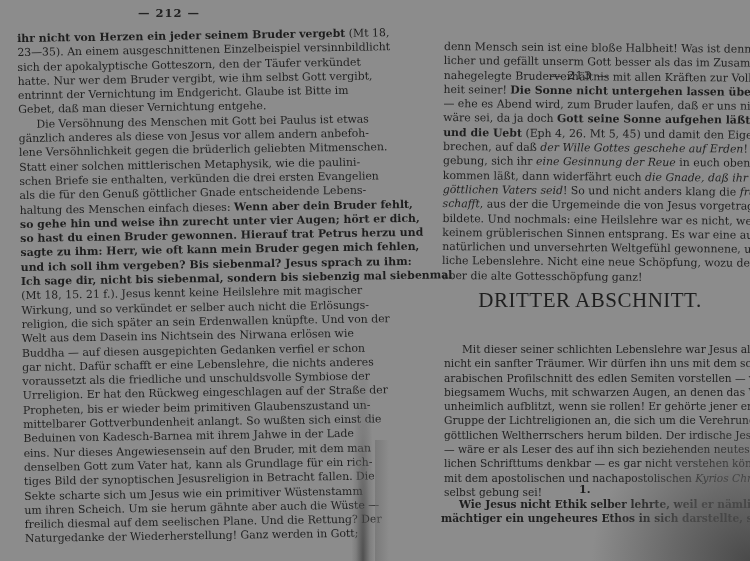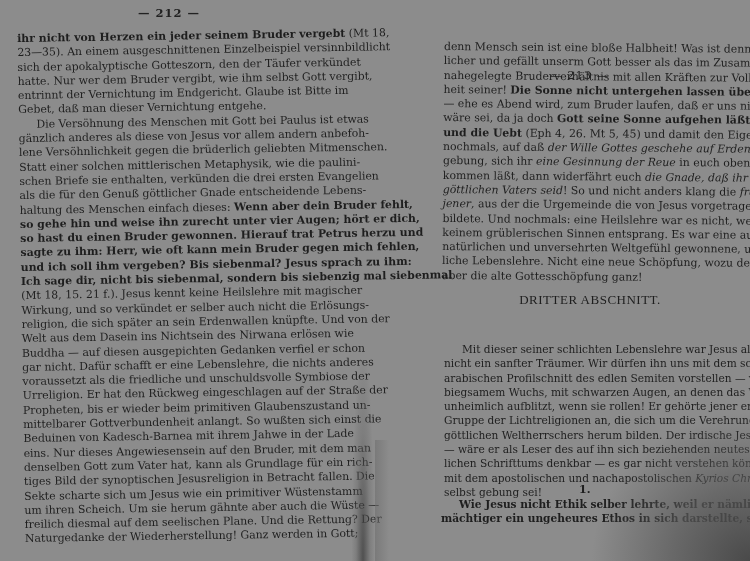--- a/index.html
+++ b/index.html
@@ -46,21 +46,21 @@
     .line { display: block; white-space: nowrap; text-align-last: justify; text-align: justify; }
     .line.last { text-align-last: left; }
     .indent { padding-left: 18px; }
     b, .bold { font-weight: bold; }
     i, .ital { font-style: italic; }
 
     .heading-block {
       position: absolute; left: 440px; top: 291px; width: 300px; text-align: center;
       font-family: "Liberation Serif", "DejaVu Serif", serif;
     }
-    .section-label { font-size: 13px; letter-spacing: 0.5px; display: block; line-height: 18px; }
+    .section-label { font-size: 21px; letter-spacing: 0.5px; display: block; line-height: 18px; }
     .section-title { font-size: 16.5px; display: block; line-height: 20px; margin-top: 2px; }
 
     .body-block-2 {
       position: absolute; left: 444px; top: 342px; width: 293px;
       font-size: 10.6px; line-height: 14.3px;
     }
     .sub-number { position: absolute; left: 579px; top: 483px; font-size: 11px; font-weight: bold; }
     .body-block-3 {
       position: absolute; left: 441px; top: 497px; width: 295px;
       font-size: 10.6px; line-height: 14.3px; font-weight: bold;
@@ -116,25 +116,25 @@
   <div class="page page-right">
     <div class="page-number">— 213 —</div>
     <div class="text-block">
         <span class="line"><span>denn Mensch sein ist eine bloße Halbheit! Was ist denn natür-</span></span>
         <span class="line"><span>licher und gefällt unserm Gott besser als das im Zusammenleben</span></span>
         <span class="line"><span>nahegelegte Bruderverhältnis mit allen Kräften zur Vollkommen-</span></span>
         <span class="line"><span>heit seiner! </span><span class="bold">Die Sonne nicht untergehen lassen über euerem Zorn</span></span>
         <span class="line"><span>— ehe es Abend wird, zum Bruder laufen, daß er uns nicht länger</span></span>
         <span class="line"><span>wäre sei, da ja doch </span><span class="bold">Gott seine Sonne aufgehen läßt über die Bösen</span></span>
         <span class="line"><span class="bold">und die Uebt</span><span> (Eph 4, 26. Mt 5, 45) und damit den Eigenwillen</span></span>
-        <span class="line"><span>nochmals, auf daß </span><span class="ital">der Wille Gottes geschehe auf Erden</span><span>! Uebt Ver-</span></span>
+        <span class="line"><span>brechen, auf daß </span><span class="ital">der Wille Gottes geschehe auf Erden</span><span>! Uebt Ver-</span></span>
         <span class="line"><span>gebung, sich ihr </span><span class="ital">eine Gesinnung der Reue</span><span> in euch obenauf-</span></span>
         <span class="line"><span>kommen läßt, dann widerfährt euch </span><span class="ital">die Gnade, daß ihr Söhne eines</span></span>
         <span class="line"><span class="ital">göttlichen Vaters seid</span><span>! So und nicht anders klang die </span><span class="ital">frohe Bot-</span></span>
-        <span class="line"><span class="ital">jener</span><span>, aus der die Urgemeinde die von Jesus vorgetragene Lehre</span></span>
+        <span class="line"><span class="ital">schafft</span><span>, aus der die Urgemeinde die von Jesus vorgetragene Lehre</span></span>
         <span class="line"><span>bildete. Und nochmals: eine Heilslehre war es nicht, weil sie</span></span>
         <span class="line"><span>keinem grüblerischen Sinnen entsprang. Es war eine aus dem</span></span>
         <span class="line"><span>natürlichen und unversehrten Weltgefühl gewonnene, ursprüng-</span></span>
         <span class="line"><span>liche Lebenslehre. Nicht eine neue Schöpfung, wozu denn? Wohl</span></span>
         <span class="line last"><span>aber die alte Gottesschöpfung ganz!</span></span>
       </div>
   </div>
 
   <div class="heading-block">
     <span class="section-label">DRITTER ABSCHNITT.</span>

